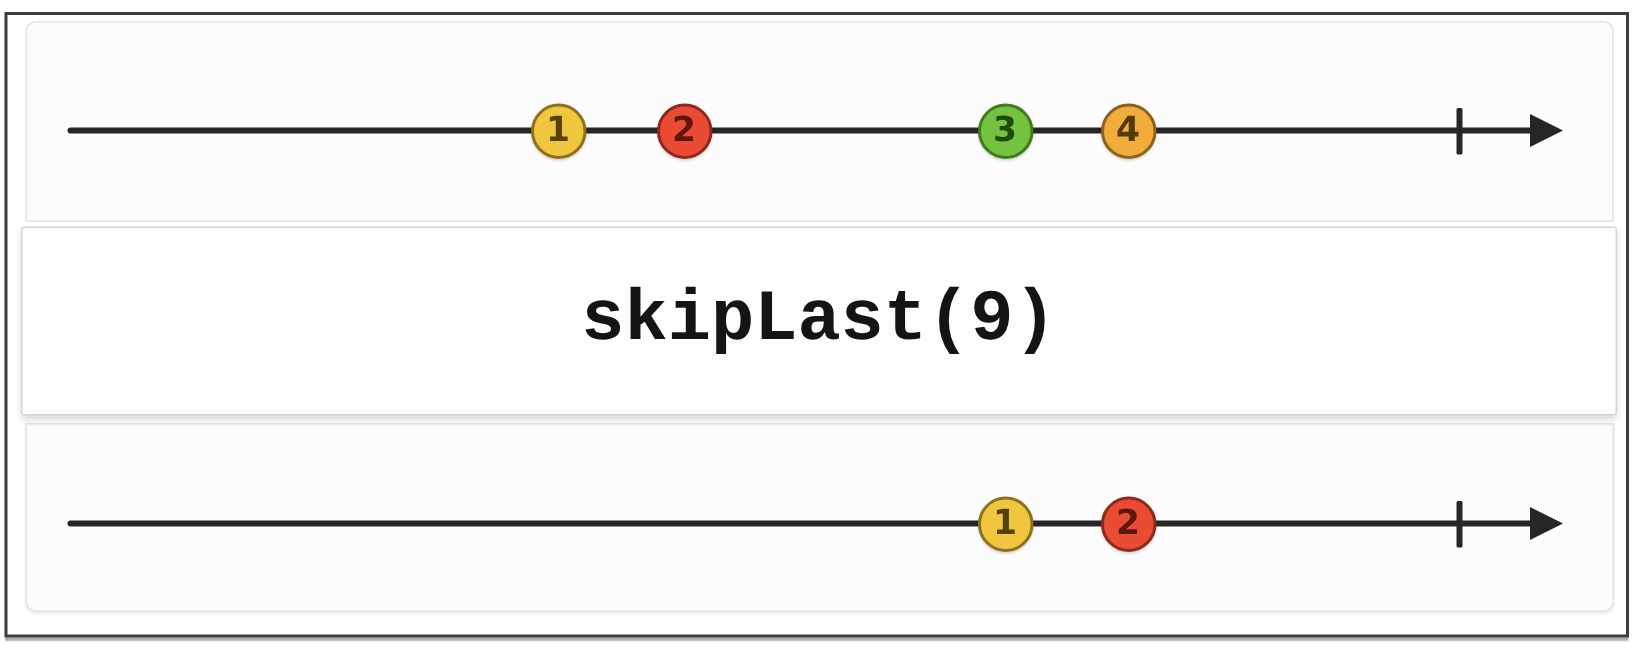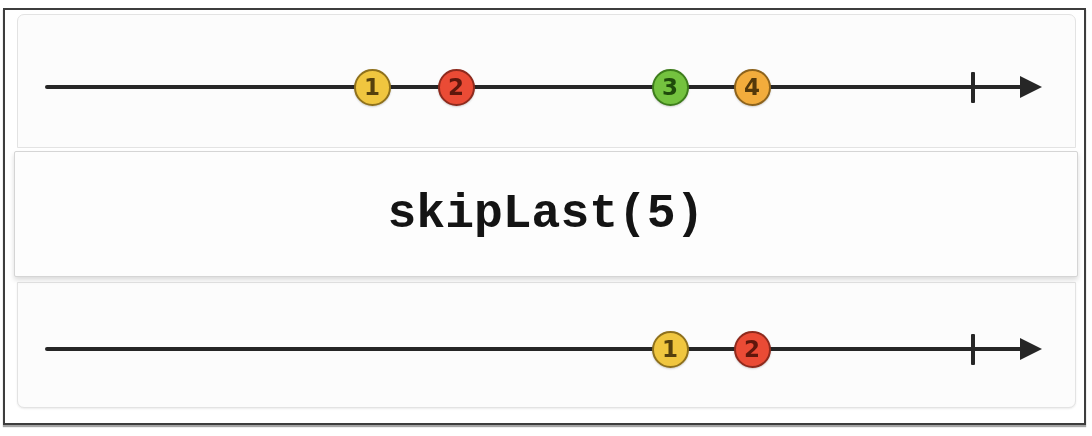--- a/index.html
+++ b/index.html
@@ -106,21 +106,21 @@
 </head>
 <body>
 
 <div class="stage">
   <div class="frame"></div>
 
   <div class="panel top"></div>
   <div class="panel bottom"></div>
 
   <div class="operator-box">
-    <span class="operator-label">skipLast(5)</span>
+    <span class="operator-label">skipLast(9)</span>
   </div>
 
   <div class="timeline input">
     <div class="tl-line"></div>
     <div class="tl-tick"></div>
     <div class="tl-arrow"></div>
     <div></div>
   <div class="marble" style="left: 353.5px; background: rgb(240, 198, 63); border-color: rgb(143, 113, 28); color: rgb(85, 64, 13);">1</div>
       <div class="marble" style="left: 437.5px; background: rgb(234, 75, 53); border-color: rgb(142, 42, 29); color: rgb(94, 23, 12);">2</div>
       <div class="marble" style="left: 651.5px; background: rgb(116, 194, 63); border-color: rgb(62, 125, 28); color: rgb(31, 74, 11);">3</div>

